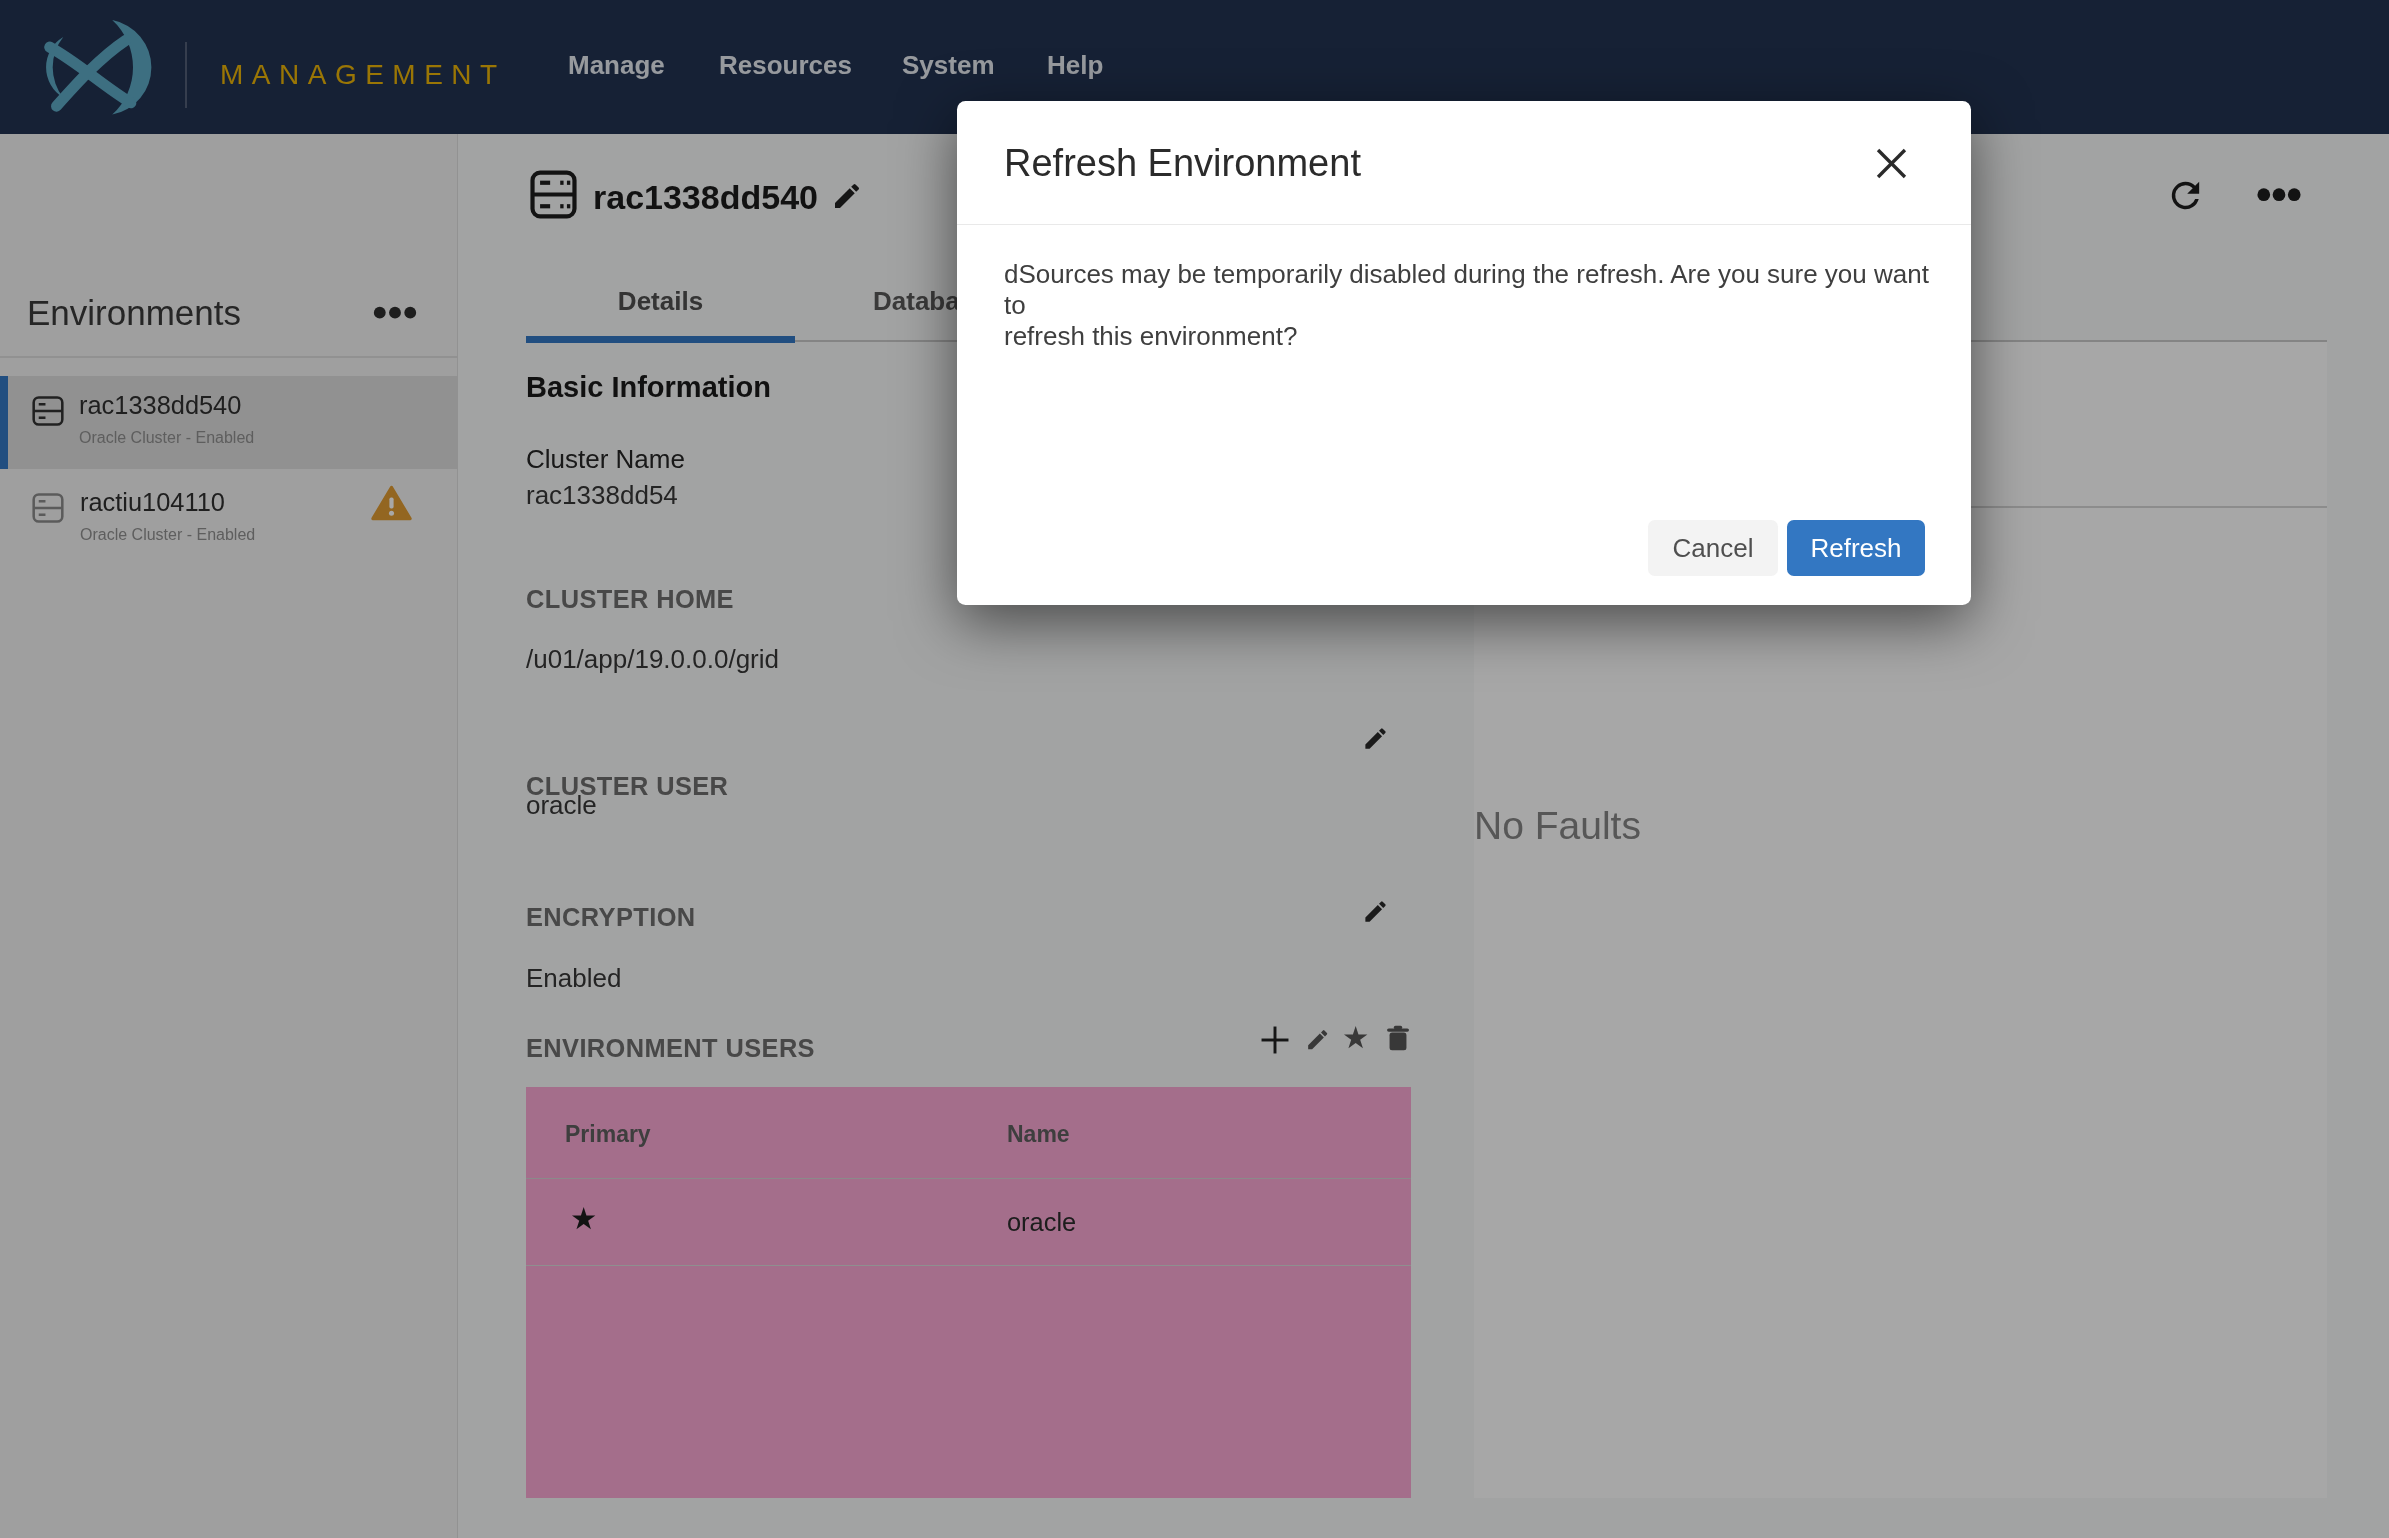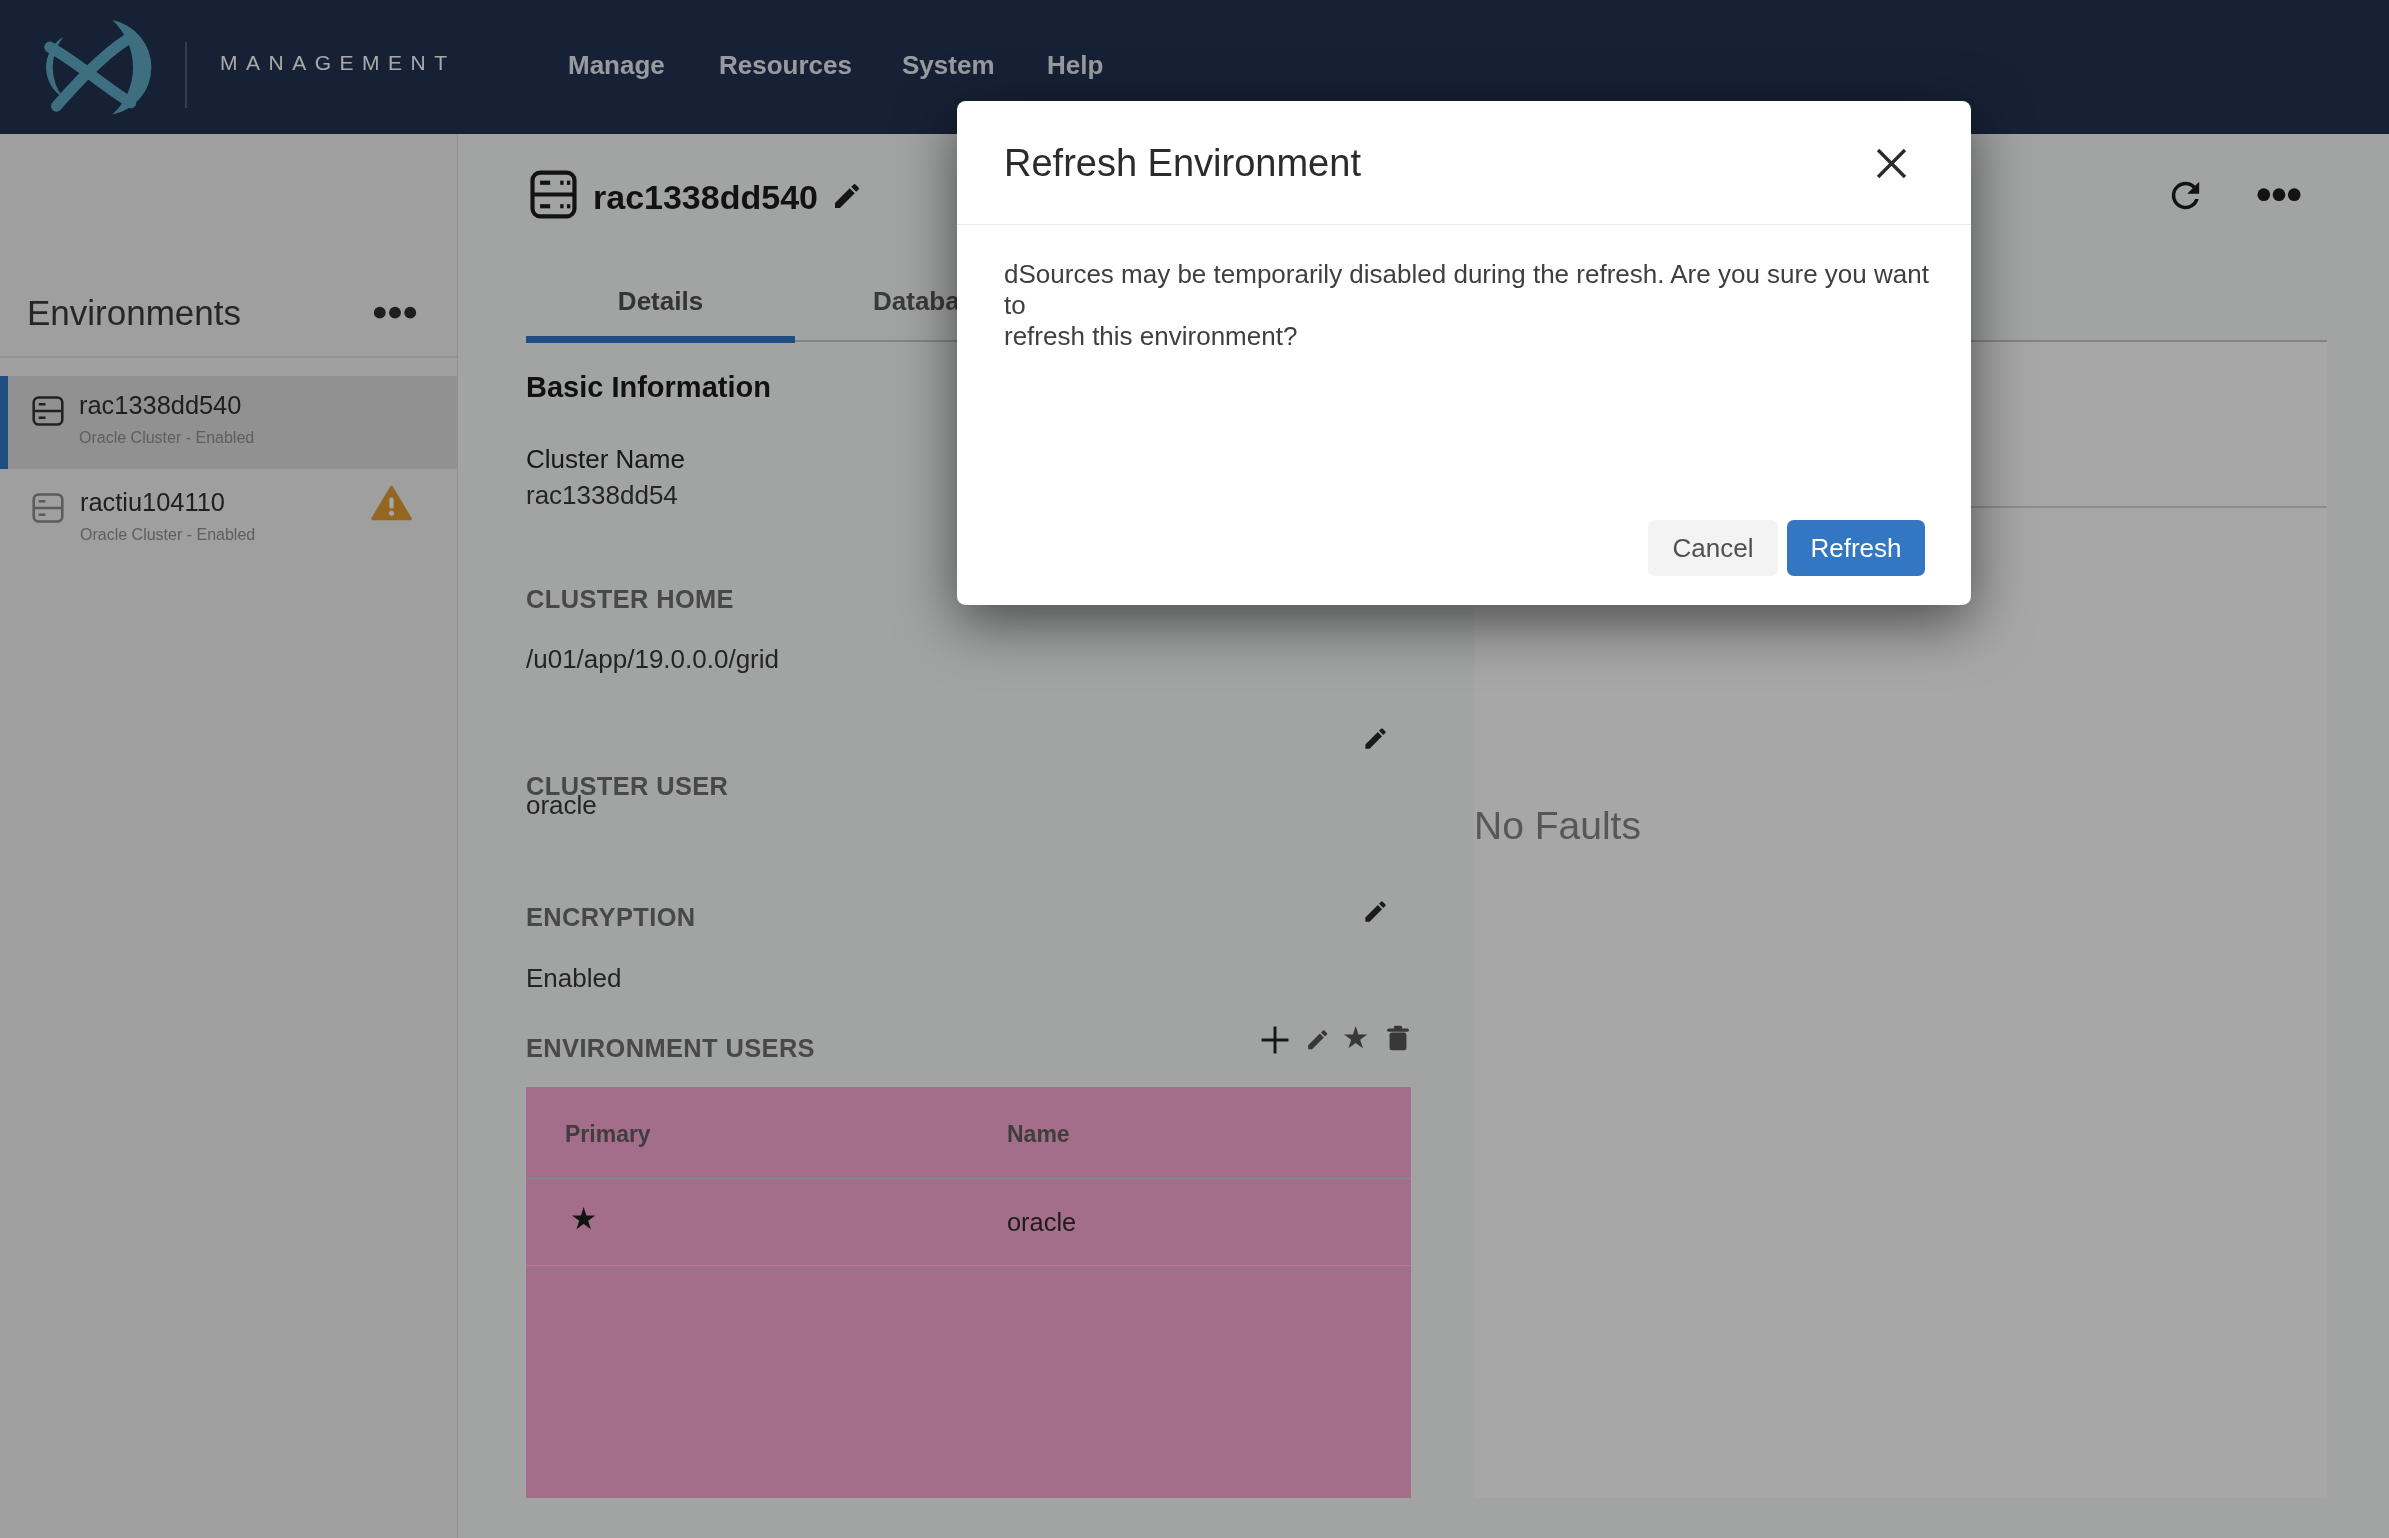--- a/index.html
+++ b/index.html
@@ -3,21 +3,21 @@
 <meta charset="utf-8">
 <style>
   * { margin:0; padding:0; box-sizing:border-box; }
   html,body { width:2389px; height:1539px; overflow:hidden; }
   body { font-family:"Liberation Sans", sans-serif; background:#f6f7f7; position:relative; }
   .abs { position:absolute; }
 
   
   .nav { position:absolute; left:0; top:0; width:2389px; height:134px; background:#223351; }
   .nav-sep { position:absolute; left:185px; top:42px; width:1.7px; height:66px; background:rgba(255,255,255,.22); }
-  .brand { position:absolute; left:220px; top:51px; font-size:21px; letter-spacing:8.5px; color:#ffffff; font-weight:400; }
+  .brand { position:absolute; left:220px; top:59px; font-size:28px; letter-spacing:8.5px; color:#eab308; font-weight:400; }
   .nav-item { position:absolute; top:50px; font-size:26px; font-weight:bold; color:#e6eaf0; cursor:pointer; }
 
   
   .sidebar { position:absolute; left:0; top:134px; width:458px; height:1405px; background:#f2f2f2; border-right:0.8px solid #dedede; }
   .sb-title { position:absolute; left:27px; top:159px; font-size:35px; color:#3a3a3a; }
   .sb-divider { position:absolute; left:0; top:222px; width:458px; height:1.7px; background:#dcdcdc; }
   .filter-box { position:absolute; left:21px; top:248px; width:417px; height:56px; background:#fbfbfb; border:1.7px solid #cfcfcf; border-radius:5.1px; }
   .filter-box input { position:absolute; left:18.6px; top:5.1px; width:330px; height:41px; border:none; outline:none; background:transparent; font-size:25.4px; color:#555; font-family:"Liberation Sans",sans-serif; }
   .filter-box input::placeholder { color:#9a9a9a; }
   .sb-item { position:absolute; left:0; width:458px; height:93px; cursor:pointer; }

